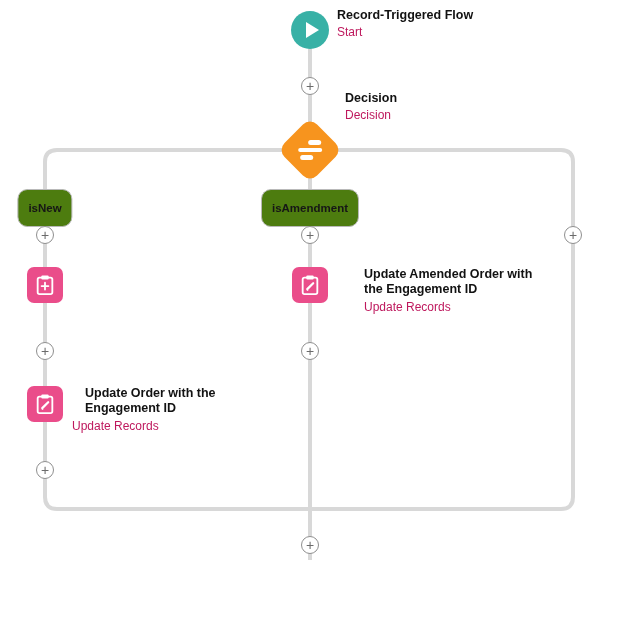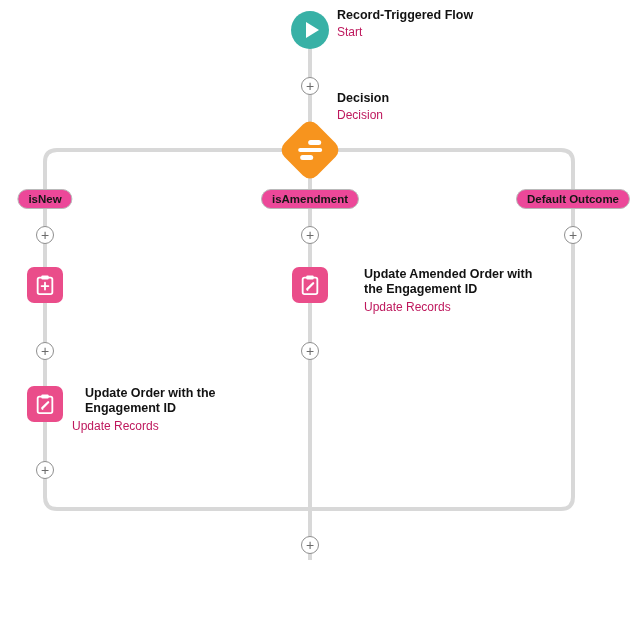--- a/index.html
+++ b/index.html
@@ -30,22 +30,22 @@
   .dbar.b1{width:13px;margin-left:8px;}
   .dbar.b2{width:24px;}
   .dbar.b3{width:13px;margin-right:8px;}
 
   .record-node{width:36px;height:36px;border-radius:7px;background:#ea4d8a;}
   .end-node{left:290px;top:581px;width:38px;height:38px;border-radius:12px;background:#ea4e41;}
   .end-square{width:13px;height:13px;background:#ffffff;border-radius:2px;}
 
   
   .pill{
-    position:absolute;transform:translateX(-50%);background:#ec4899;
-    border:1px solid #b9b9b9;border-radius:10px;padding:3px 10px;
+    position:absolute;transform:translateX(-50%);background:#4d7c0f;
+    border:1px solid #b9b9b9;border-radius:10px;padding:12px 10px;
     font-size:11.5px;font-weight:700;color:#161616;white-space:nowrap;cursor:pointer;
   }
 
   
   .node-label{position:absolute;}
   .title{font-weight:700;font-size:12.5px;color:#121212;line-height:1.22;}
   .subtitle{font-size:12px;color:#be185d;line-height:1.3;margin-top:2px;}
   .w176{max-width:176px;}
   .w185{max-width:187px;}
   .w150{max-width:152px;margin-left:13px;}
@@ -66,36 +66,35 @@
   </div>
   <div class="node-label" style="left:337px;top:8px;">
     <div class="title">Record-Triggered Flow</div>
     <div class="subtitle">Start</div>
   </div>
 
   <button class="plus" style="left:301px;top:77px;">
     <span>+</span>
   </button>
 
-  <div class="node-label" style="left:337px;top:91px;">
+  <div class="node-label" style="left:345px;top:91px;">
     <div class="title">Decision</div>
     <div class="subtitle">Decision</div>
   </div>
 
   <div class="node diamond">
     <div class="diamond-inner">
       <span class="dbar b1"></span>
       <span class="dbar b2"></span>
       <span class="dbar b3"></span>
     </div>
   </div>
 
   <div class="pill" style="left:45px;top:189px;">isNew</div>
   <div class="pill" style="left:310px;top:189px;">isAmendment</div>
-  <div class="pill" style="left:573px;top:189px;">Default Outcome</div>
 
   <button class="plus" style="left:36px;top:226px;">
     <span>+</span>
   </button>
   <button class="plus" style="left:301px;top:226px;">
     <span>+</span>
   </button>
   <button class="plus" style="left:564px;top:226px;">
     <span>+</span>
   </button>

